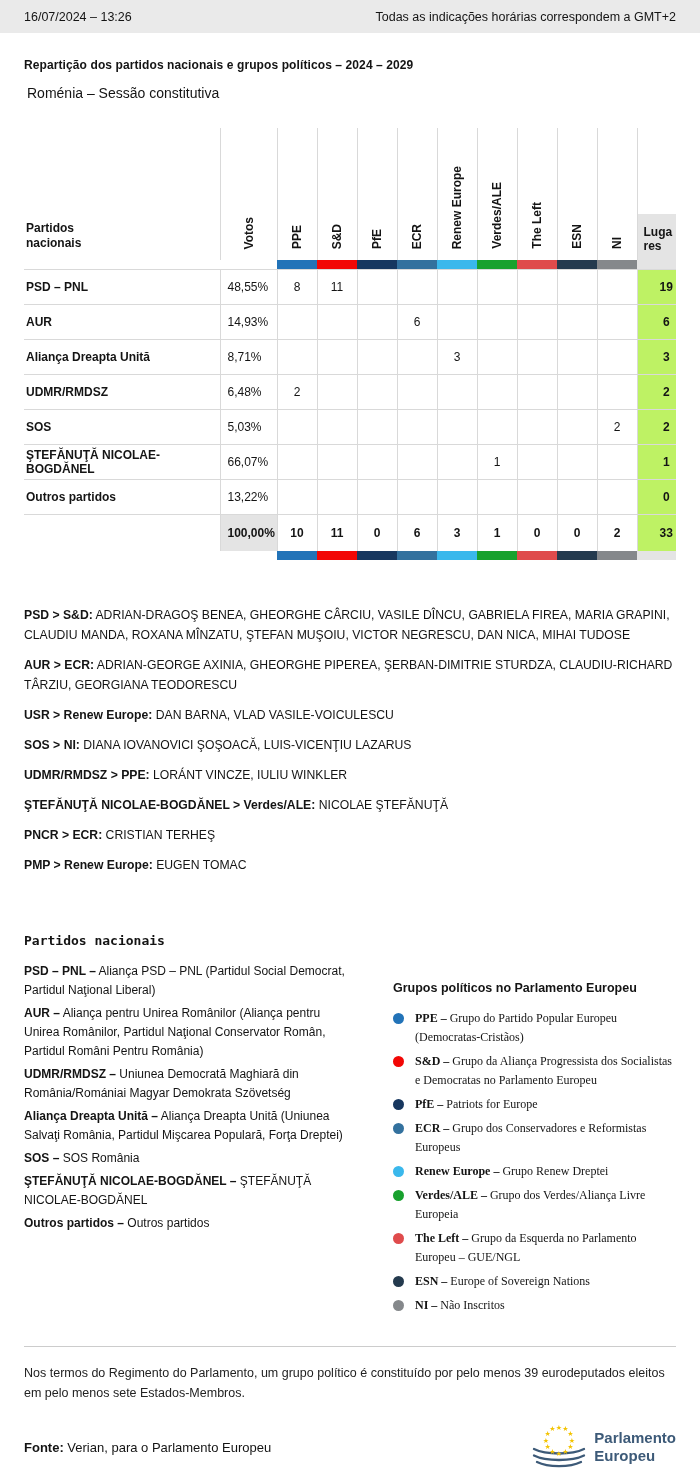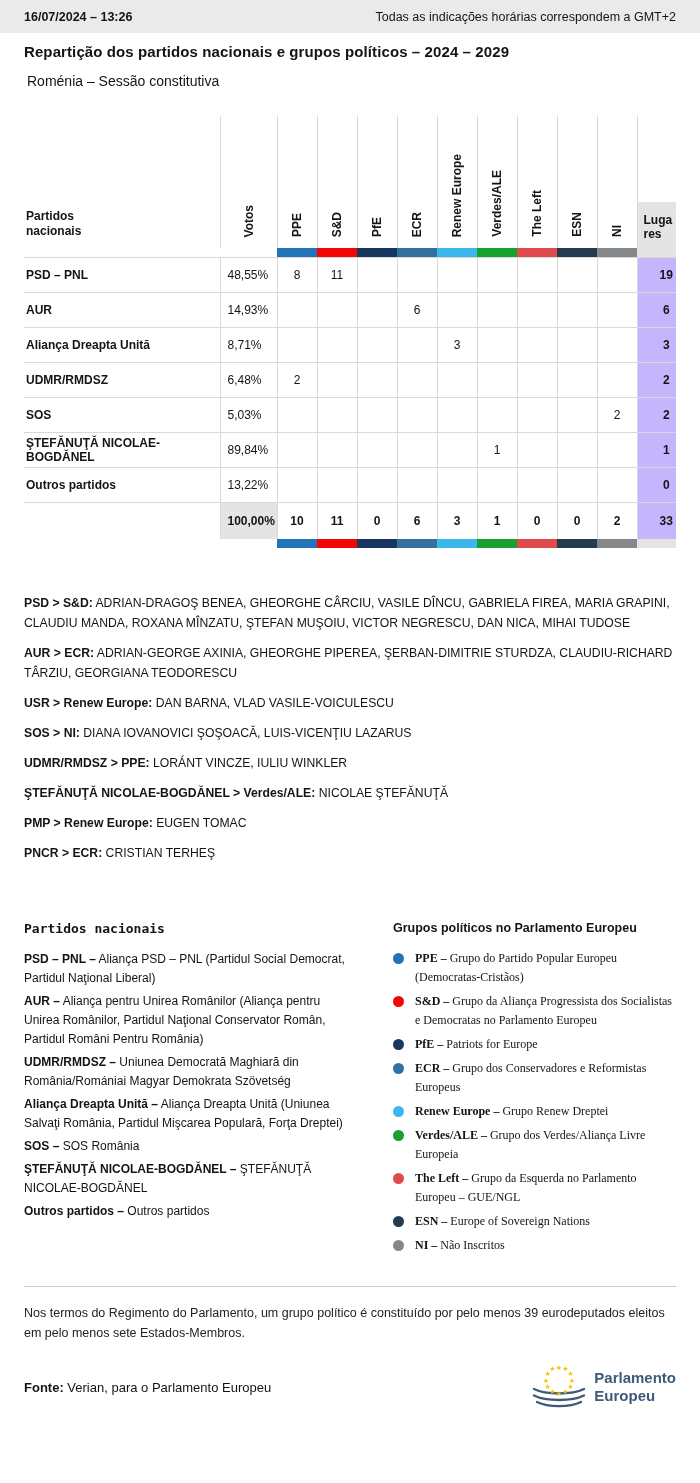--- a/index.html
+++ b/index.html
@@ -2,24 +2,24 @@
 <html><head>
 <meta charset="utf-8">
 <style>
   * { margin:0; padding:0; box-sizing:border-box; }
   html,body { background:#fff; }
   body { width:700px; font-family:"Liberation Sans", sans-serif; color:#141414; }
   .page { width:700px; min-height:1483px; background:#fff; }
 
   .topbar { height:33px; background:#eaeaea; display:flex; justify-content:space-between;
             align-items:center; padding:0 24px; font-size:12.5px; }
-  .topbar .dt { font-weight:bold;text-align:center; }
+  .topbar .dt { font-weight:normal;text-align:center; }
 
   .content { padding:0 24px; }
-  .title { font-size:15px; font-weight:bold; margin-top:10px; letter-spacing:.1px; }
+  .title { font-size:12px; font-weight:bold; margin-top:25px; letter-spacing:.1px; }
   .subtitle { font-size:14px; font-weight:normal; margin-top:13px; margin-left:3px; }
 
   table.seats { border-collapse:collapse; table-layout:fixed; width:652px; margin-top:27px; }
   table.seats th, table.seats td { font-size:12px; }
 
   tr.hdr th { vertical-align:bottom; height:132px; padding:0;
               border-right:1px solid #d9d9d9; font-weight:bold; }
   tr.hdr th:last-child { border-right:none; }
   th.party-h { text-align:left; }
   .party-h-label { width:60px; word-break:break-all; line-height:15px; padding:0 0 9px 2px; }
@@ -33,34 +33,34 @@
                text-align:left; line-height:14px; }
 
   tr.bars td { height:9px; padding:0; border:none; }
   td.graycol { background:#e4e4e4; }
 
   tr.brow td { height:35px; border-top:1px solid #d9d9d9; border-right:1px solid #d9d9d9; }
   tr.brow td:last-child { border-right:none; }
   td.party { font-weight:bold; text-align:left; padding-left:2px; }
   td.votes { text-align:left; padding-left:7px; }
   td.num { text-align:center; }
-  td.seatn { background:#c4b5fd; font-weight:bold; text-align:center;padding-left:19px; }
+  td.seatn { background:#bef264; font-weight:bold; text-align:center;padding-left:19px; }
   tr.total td { height:37px; font-weight:bold; }
   tr.total td.party { border-right:1px solid #d9d9d9; }
   tr.total td.votes { background:#e4e4e4; }
 
   .transfers { margin-top:45px; width:652px; }
   .transfer { font-size:12.2px; line-height:20px; margin-bottom:10px; }
   .transfer .lbl { font-weight:bold; }
 
   .legend { display:flex; margin-top:58px; width:652px; }
   .leg-left { width:345px; }
   .leg-right { width:283px; margin-left:24px; }
   .leg-left h3 { font-family:"DejaVu Sans Mono", monospace; font-size:13px; margin-bottom:14px; }
-  .leg-right h3 { font-size:12.5px; margin-bottom:14px; }
+  .leg-right h3 { font-size:12.5px; margin-bottom:14px;margin-top:48px; }
   .nat-item { font-size:12px; line-height:19px; margin-bottom:4px; width:332px; }
   .nat-item .term, .grp-text .term { font-weight:bold;text-align:right; }
   .grp-item { display:flex; margin-bottom:5px; }
   .dot { width:11px; height:11px; border-radius:50%; flex:none; margin:4px 11px 0 0; }
   .grp-text { font-size:12px; line-height:19px;font-family:Liberation Serif, serif; }
 
   hr.divider { border:none; border-top:1px solid #cccccc; margin-top:26px; }
   .footnote { font-size:12.5px; line-height:20px; margin-top:16px; width:652px; color:#222; }
 
   .footer { display:flex; justify-content:space-between; align-items:center;
@@ -201,21 +201,21 @@
           <td class="num"></td>
           <td class="num"></td>
           <td class="num"></td>
           <td class="num"></td>
           <td class="num"></td>
           <td class="num">2</td>
           <td class="seatn">2</td>
         </tr>
         <tr class="brow">
           <td class="party">ŞTEFĂNUŢĂ NICOLAE-BOGDĂNEL</td>
-          <td class="votes">89,84%</td>
+          <td class="votes">66,07%</td>
           <td class="num"></td>
           <td class="num"></td>
           <td class="num"></td>
           <td class="num"></td>
           <td class="num"></td>
           <td class="num">1</td>
           <td class="num"></td>
           <td class="num"></td>
           <td class="num"></td>
           <td class="seatn">1</td>
@@ -265,22 +265,22 @@
       </tbody>
     </table>
 
     <div class="transfers">
       <p class="transfer"><span class="lbl">PSD &gt; S&amp;D:</span> <span>ADRIAN-DRAGOŞ BENEA, GHEORGHE CÂRCIU, VASILE DÎNCU, GABRIELA FIREA, MARIA GRAPINI, CLAUDIU MANDA, ROXANA MÎNZATU, ŞTEFAN MUŞOIU, VICTOR NEGRESCU, DAN NICA, MIHAI TUDOSE</span></p>
       <p class="transfer"><span class="lbl">AUR &gt; ECR:</span> <span>ADRIAN-GEORGE AXINIA, GHEORGHE PIPEREA, ŞERBAN-DIMITRIE STURDZA, CLAUDIU-RICHARD TÂRZIU, GEORGIANA TEODORESCU</span></p>
       <p class="transfer"><span class="lbl">USR &gt; Renew Europe:</span> <span>DAN BARNA, VLAD VASILE-VOICULESCU</span></p>
       <p class="transfer"><span class="lbl">SOS &gt; NI:</span> <span>DIANA IOVANOVICI ŞOŞOACĂ, LUIS-VICENŢIU LAZARUS</span></p>
       <p class="transfer"><span class="lbl">UDMR/RMDSZ &gt; PPE:</span> <span>LORÁNT VINCZE, IULIU WINKLER</span></p>
       <p class="transfer"><span class="lbl">ŞTEFĂNUŢĂ NICOLAE-BOGDĂNEL &gt; Verdes/ALE:</span> <span>NICOLAE ŞTEFĂNUŢĂ</span></p>
+      <p class="transfer"><span class="lbl">PNCR &gt; ECR:</span> <span>CRISTIAN TERHEŞ</span></p>
       <p class="transfer"><span class="lbl">PMP &gt; Renew Europe:</span> <span>EUGEN TOMAC</span></p>
-      <p class="transfer"><span class="lbl">PNCR &gt; ECR:</span> <span>CRISTIAN TERHEŞ</span></p>
     </div>
 
     <div class="legend">
       <div class="leg-left">
         <h3>Partidos nacionais</h3>
         <p class="nat-item"><span class="term">PSD – PNL –</span> <span>Aliança PSD – PNL (Partidul Social Democrat, Partidul Naţional Liberal)</span></p>
         <p class="nat-item"><span class="term">AUR –</span> <span>Aliança pentru Unirea Românilor (Aliança pentru Unirea Românilor, Partidul Naţional Conservator Român, Partidul Români Pentru România)</span></p>
         <p class="nat-item"><span class="term">UDMR/RMDSZ –</span> <span>Uniunea Democrată Maghiară din România/Romániai Magyar Demokrata Szövetség</span></p>
         <p class="nat-item"><span class="term">Aliança Dreapta Unită –</span> <span>Aliança Dreapta Unită (Uniunea Salvaţi România, Partidul Mişcarea Populară, Forţa Dreptei)</span></p>
         <p class="nat-item"><span class="term">SOS –</span> <span>SOS România</span></p>

